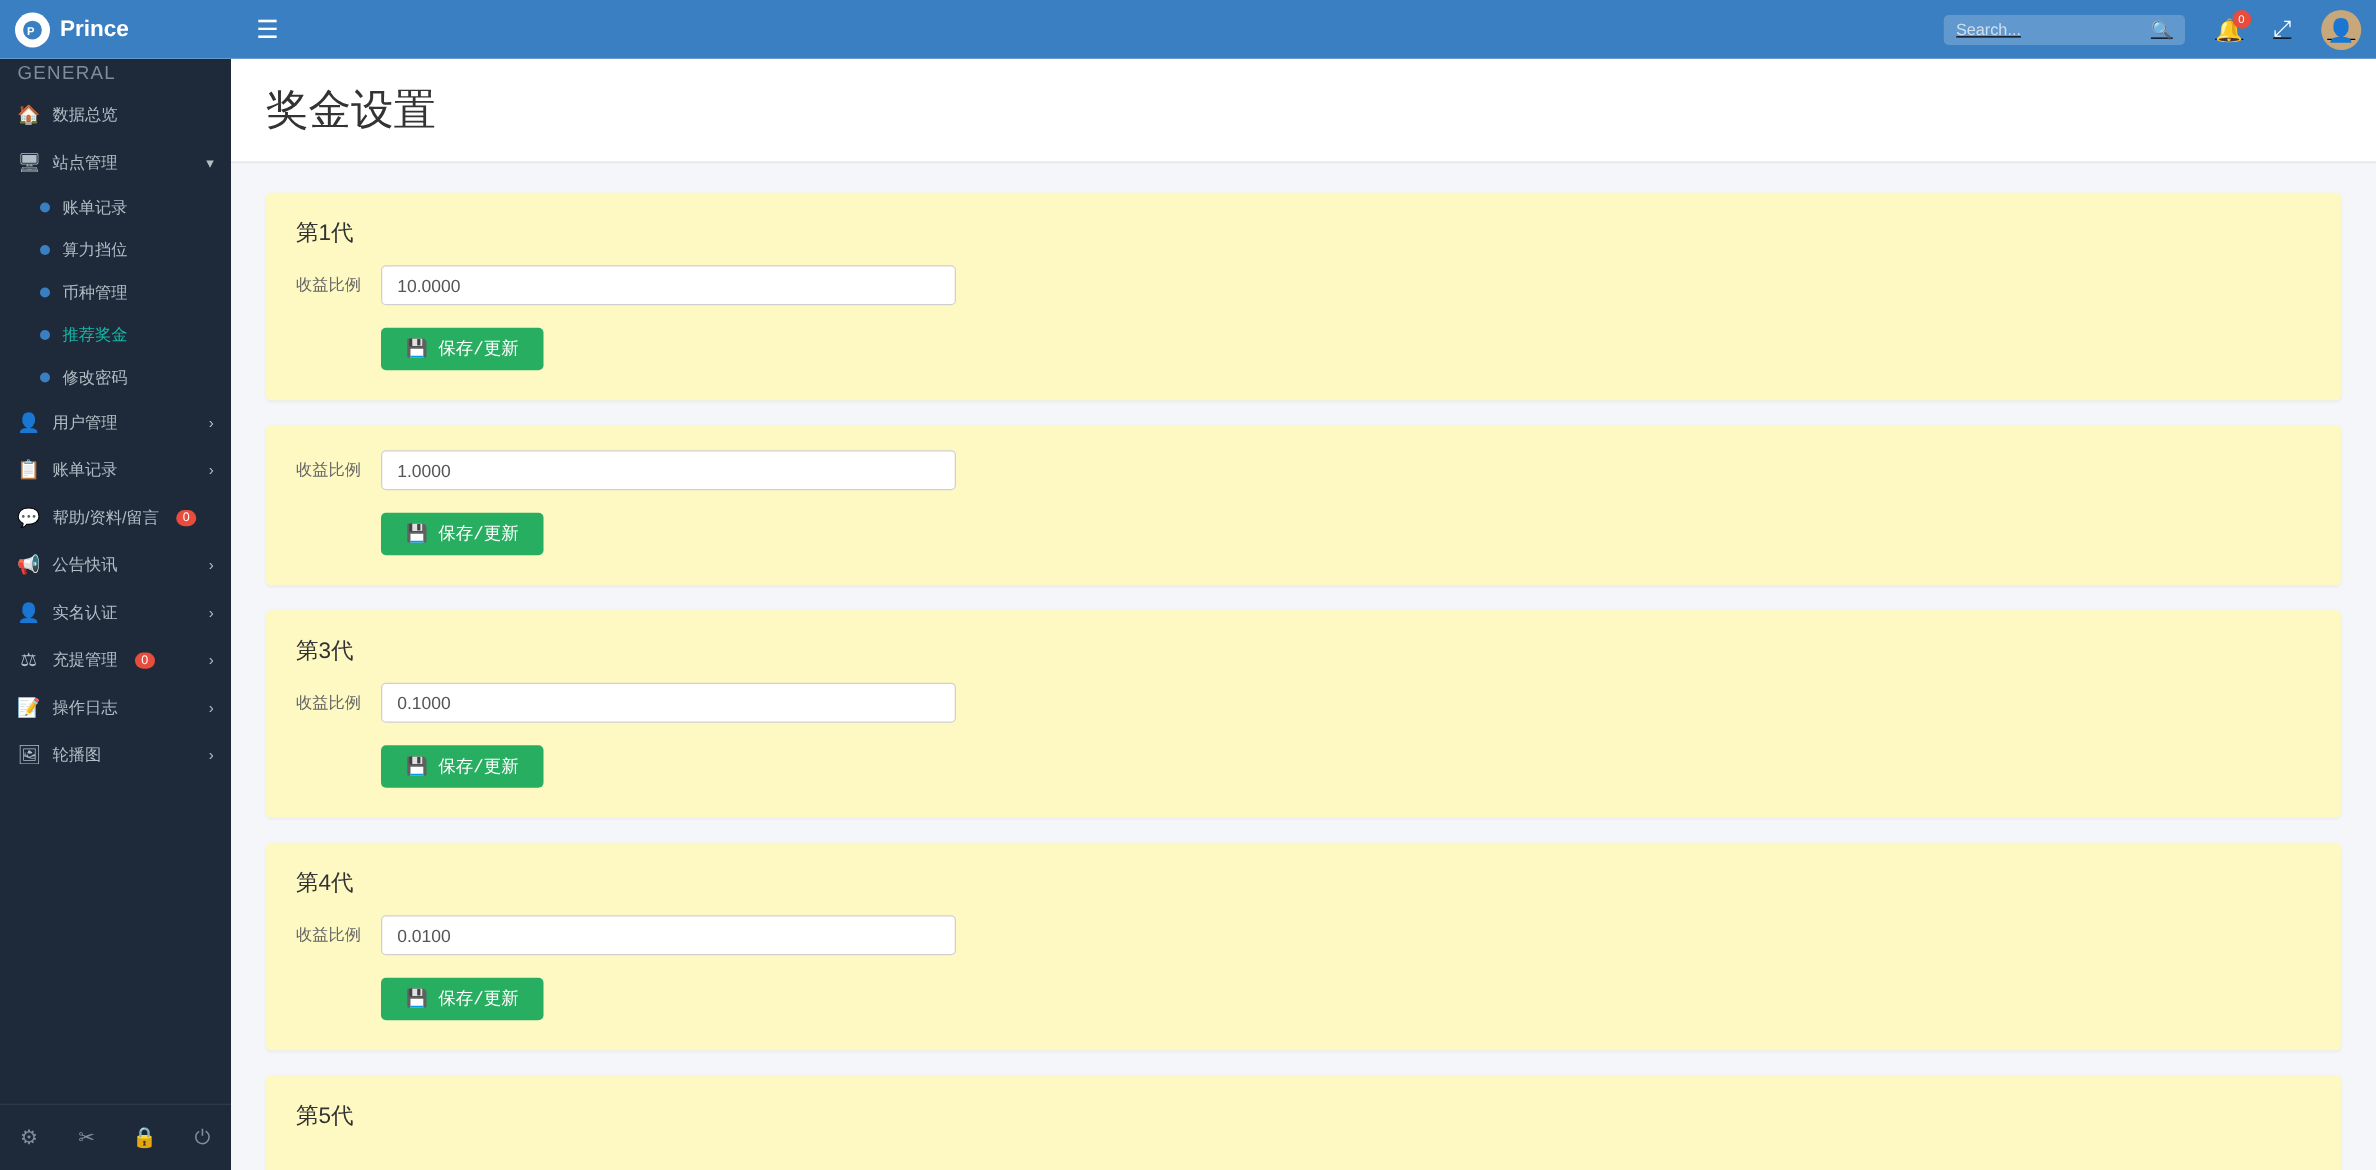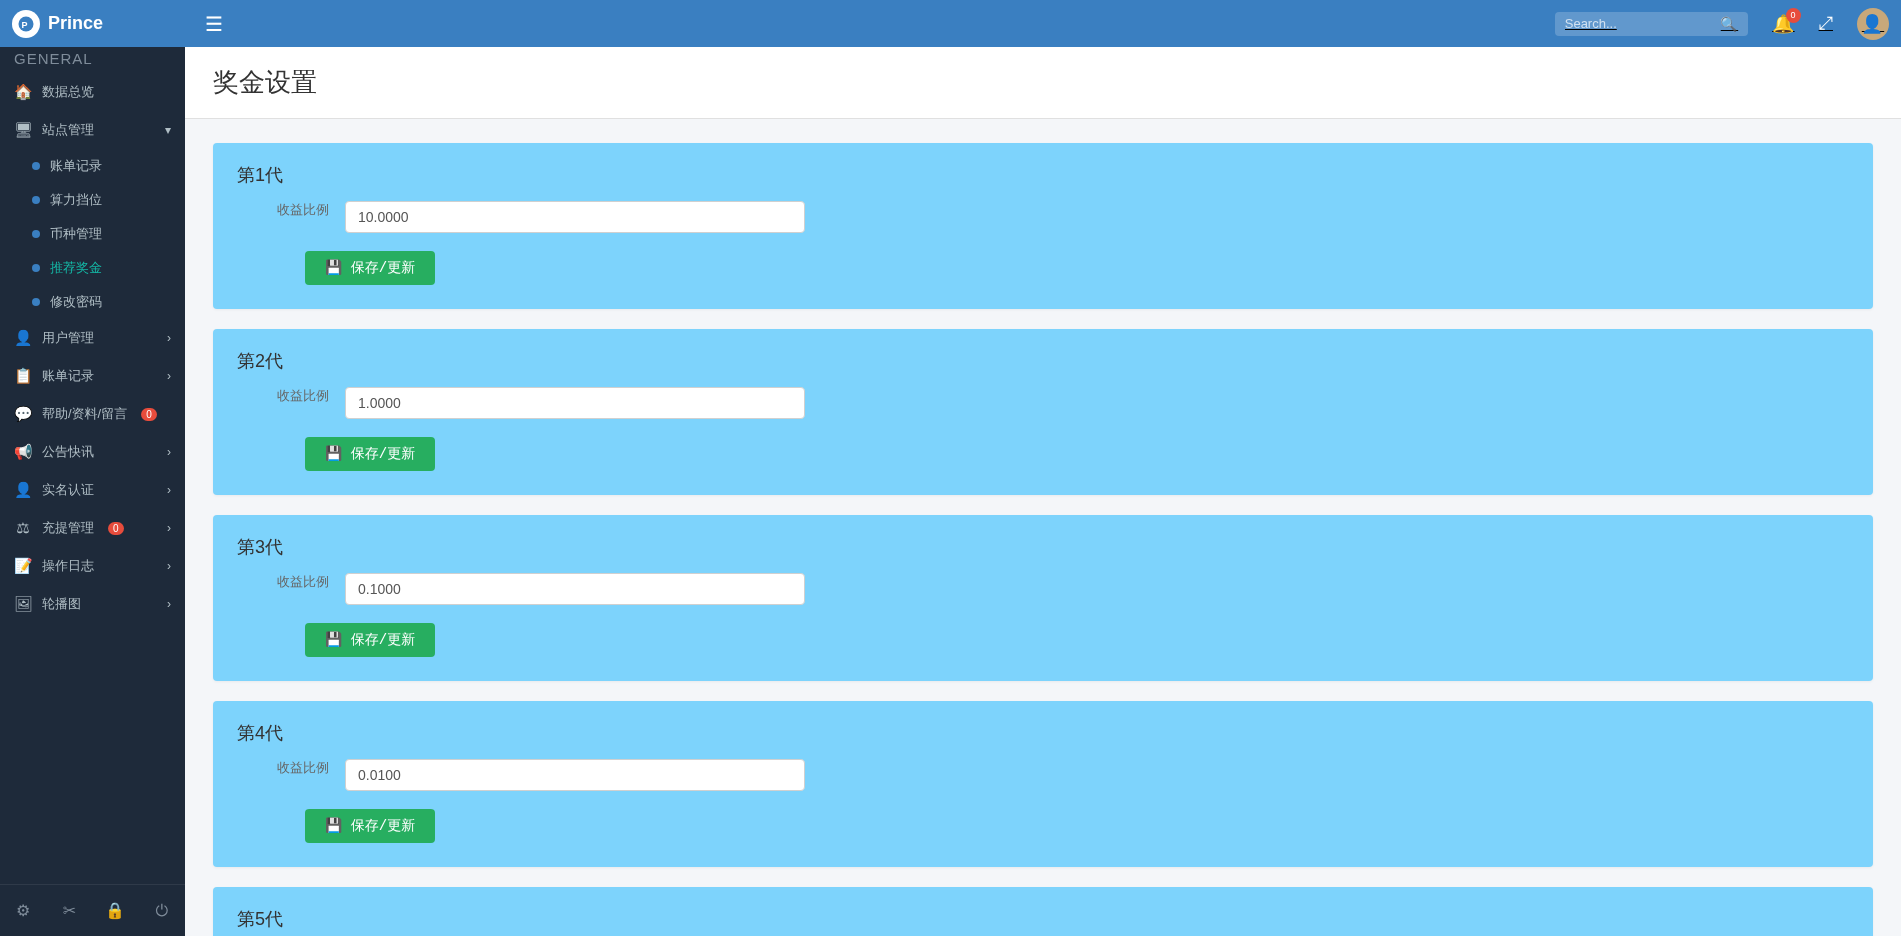--- a/index.html
+++ b/index.html
@@ -169,46 +169,45 @@
       overflow-y: auto;
       padding: 0;
       background: #f4f6f9;
     }
     .page-header {
       background: #fff;
       padding: 18px 28px;
       border-bottom: 1px solid #e0e0e0;
     }
     .page-title {
-      font-size: 26px;
+      font-size: 34px;
       font-weight: 500;
       color: #333;
     }
     .page-body {
       padding: 24px 28px;
     }
     .generation-block {
-      background: #7dd3fc;
+      background: #fef9c3;
       border-radius: 4px;
       padding: 20px 24px 24px;
       margin-bottom: 20px;
       box-shadow: 0 1px 3px rgba(0,0,0,0.05);
     }
     .gen-title {
       font-size: 18px;
       font-weight: 500;
       color: #333;
       margin-bottom: 14px;
     }
     .form-row {
       display: flex;
-      align-items: flex-start;
+      align-items: center;
       gap: 12px;
       margin-bottom: 14px;
-      margin-left: 40px;
     }
     .form-label {
       font-size: 13px;
       color: #666;
       width: 56px;
       flex-shrink: 0;
     }
     .form-input {
       flex: 1;
       max-width: 460px;
@@ -370,21 +369,20 @@
       <div class="generation-block">
         <div class="gen-title">第1代</div>
         <div class="form-row">
           <span class="form-label">收益比例</span>
           <input class="form-input" type="text" value="10.0000" style="">
         </div>
         <button class="save-btn">💾 保存/更新</button>
       </div>
 
       <div class="generation-block">
-        <div class="gen-title">第2代</div>
         <div class="form-row">
           <span class="form-label">收益比例</span>
           <input class="form-input" type="text" value="1.0000" style="">
         </div>
         <button class="save-btn">💾 保存/更新</button>
       </div>
 
       <div class="generation-block">
         <div class="gen-title">第3代</div>
         <div class="form-row">

